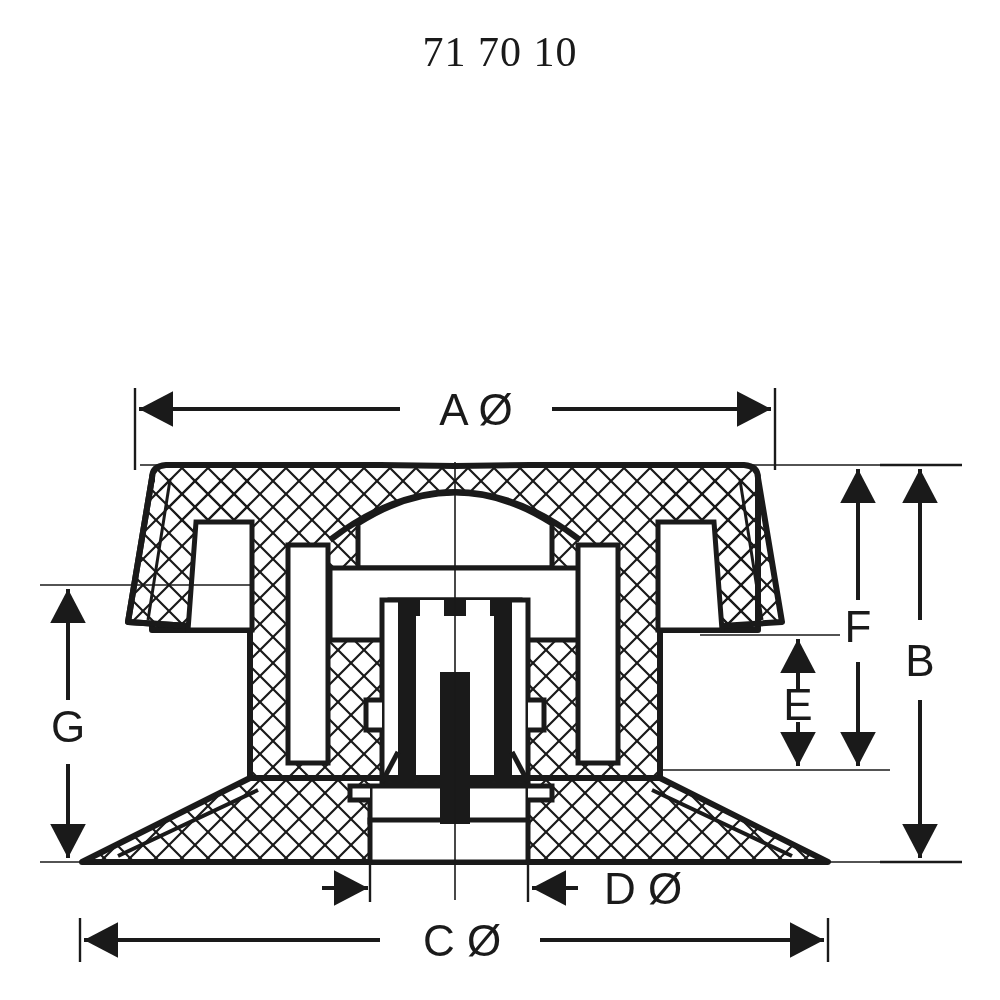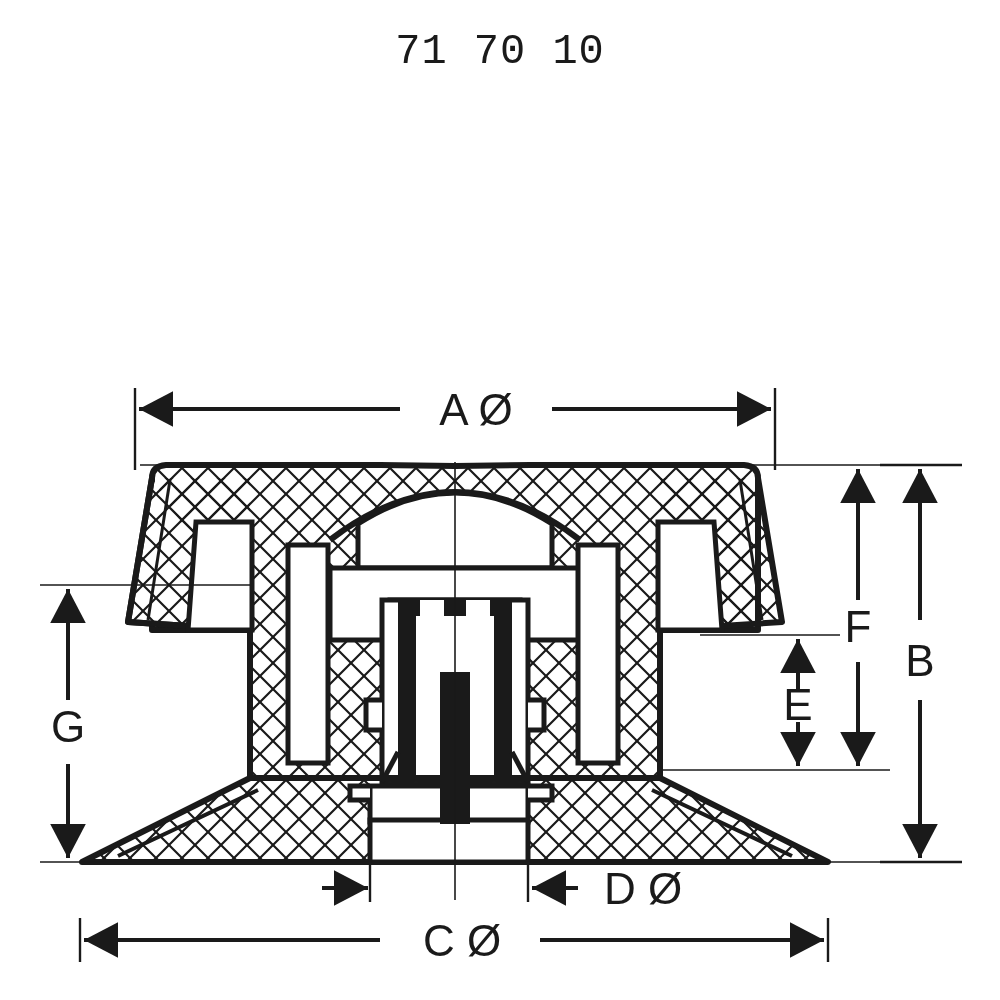--- a/index.html
+++ b/index.html
@@ -20,21 +20,21 @@
   #title {
     position: absolute;
     left: 0;
     top: 28px;
     width: 1000px;
     text-align: center;
     font-size: 42px;
     font-weight: 400;
     color: #1a1a1a;
     letter-spacing: 1px;
-    font-family: Liberation Mono, monospace;
+    font-family: Liberation Serif, serif;
   }
   #drawing {
     position: absolute;
     left: 0;
     top: 0;
   }
   .dimlabel {
     font-family: "Liberation Sans", sans-serif;
     font-size: 44px;
     fill: #1a1a1a;

